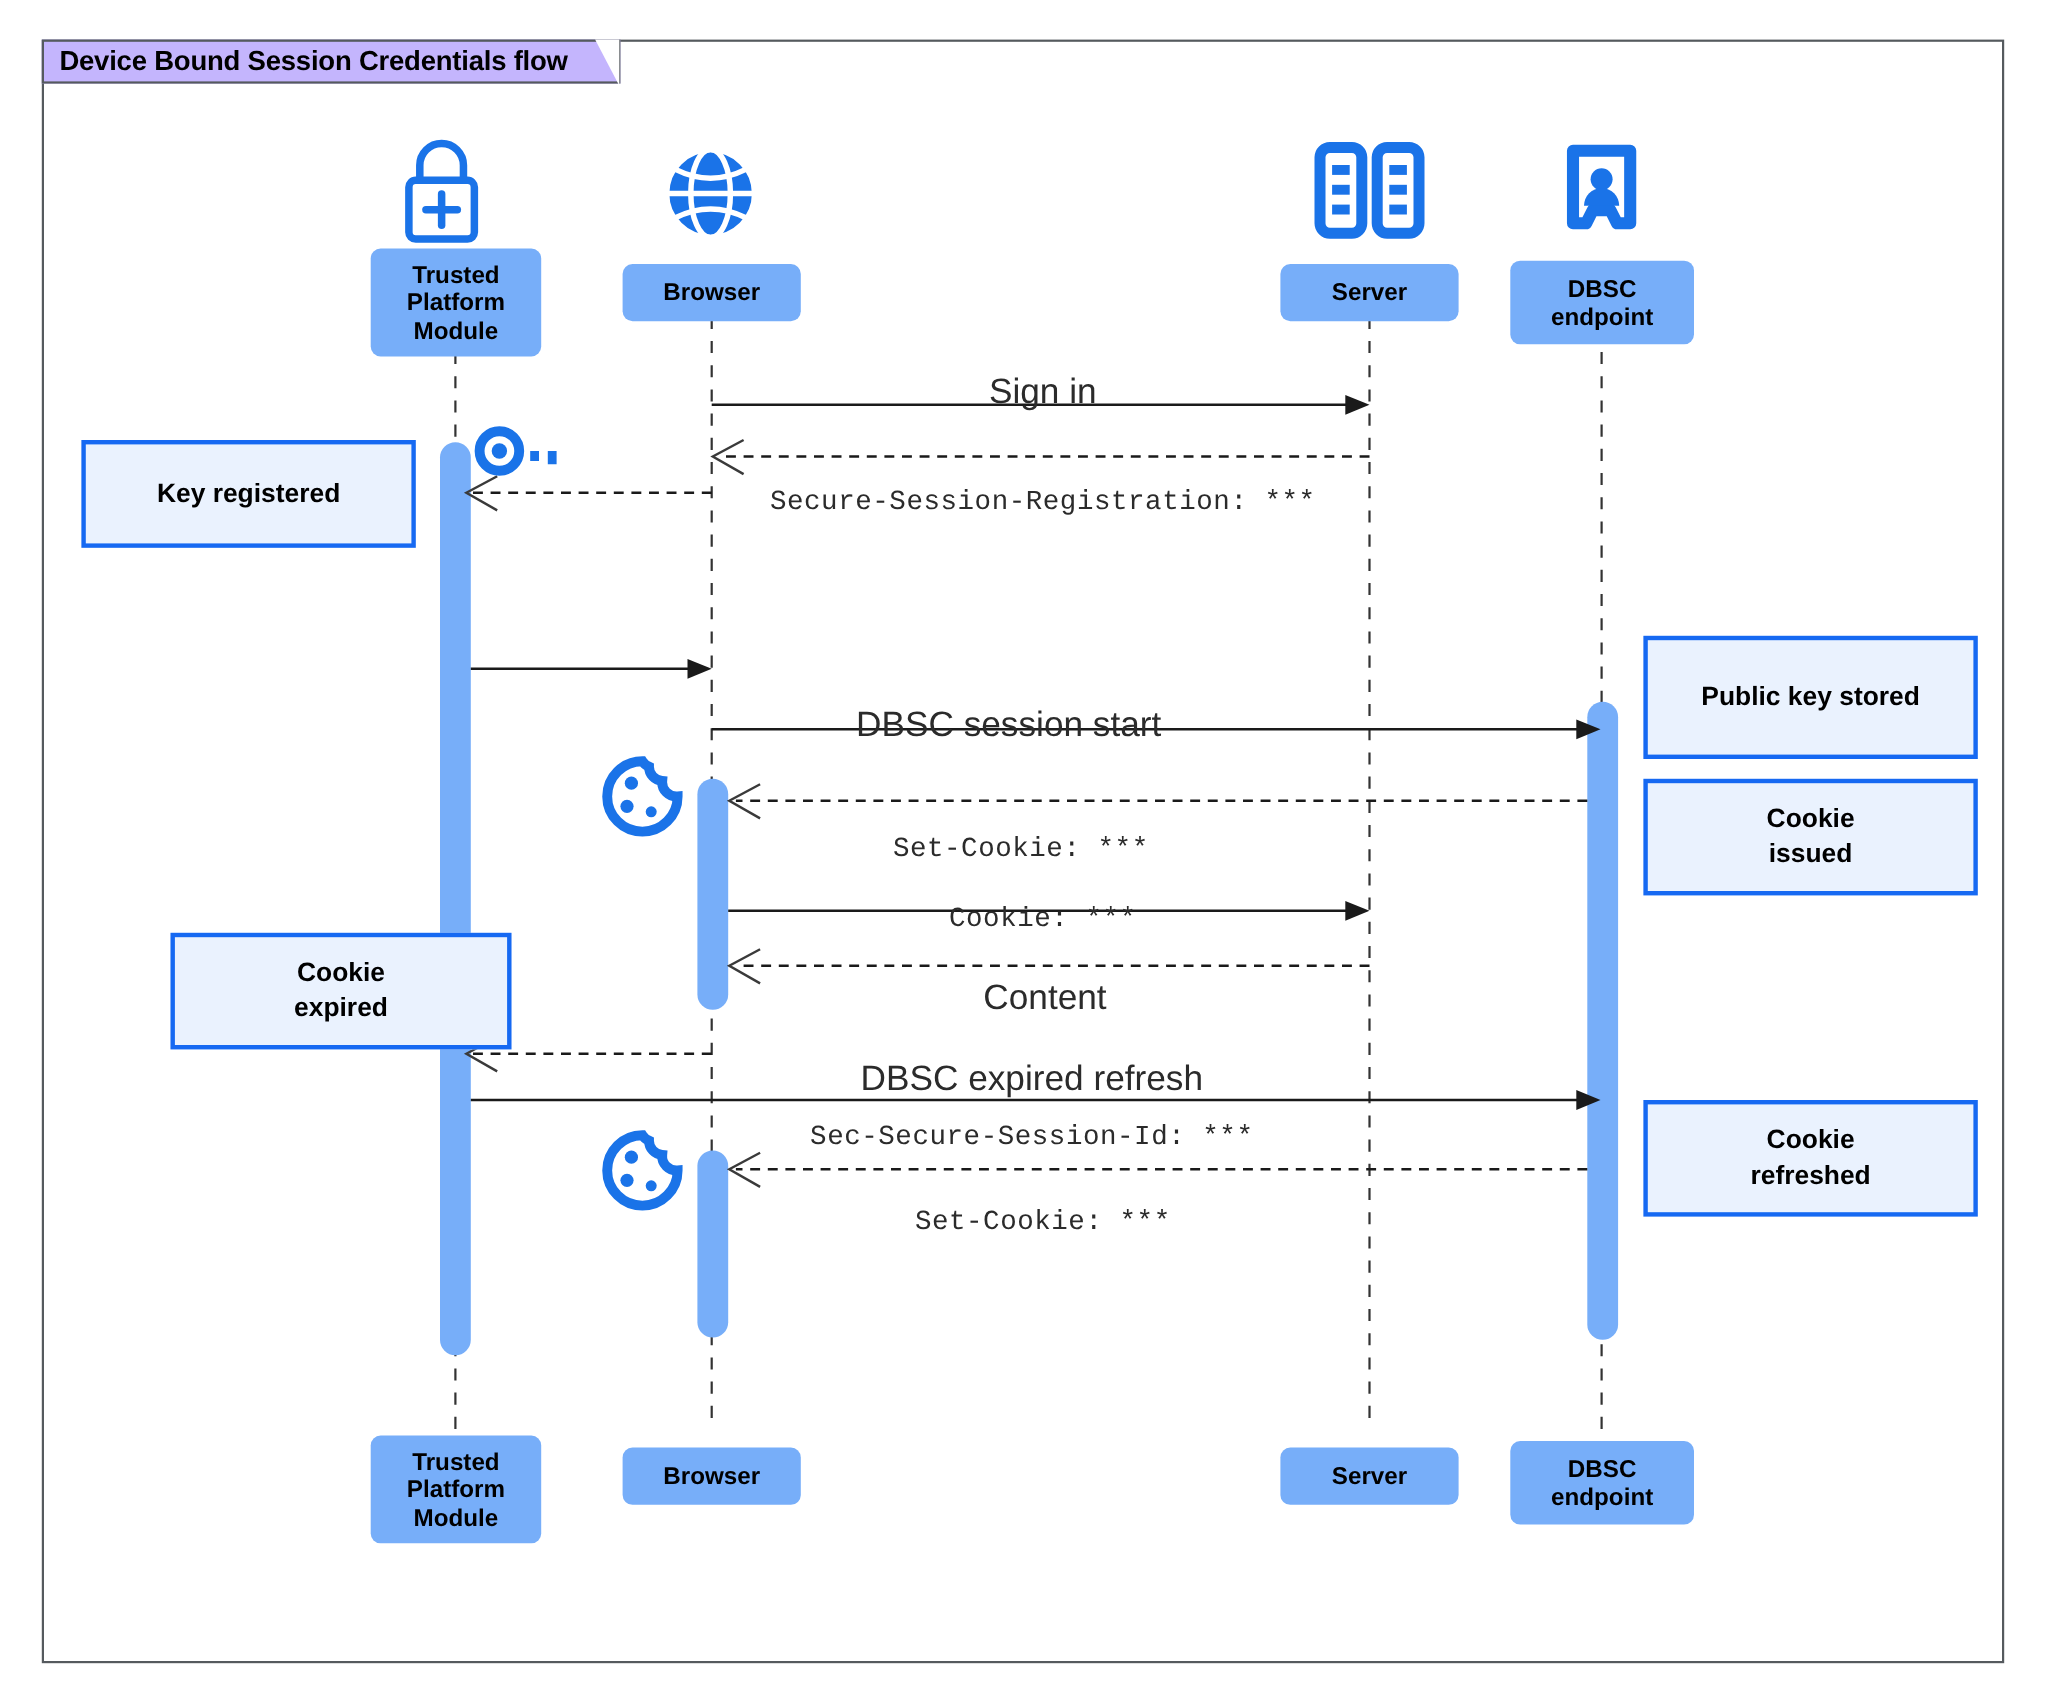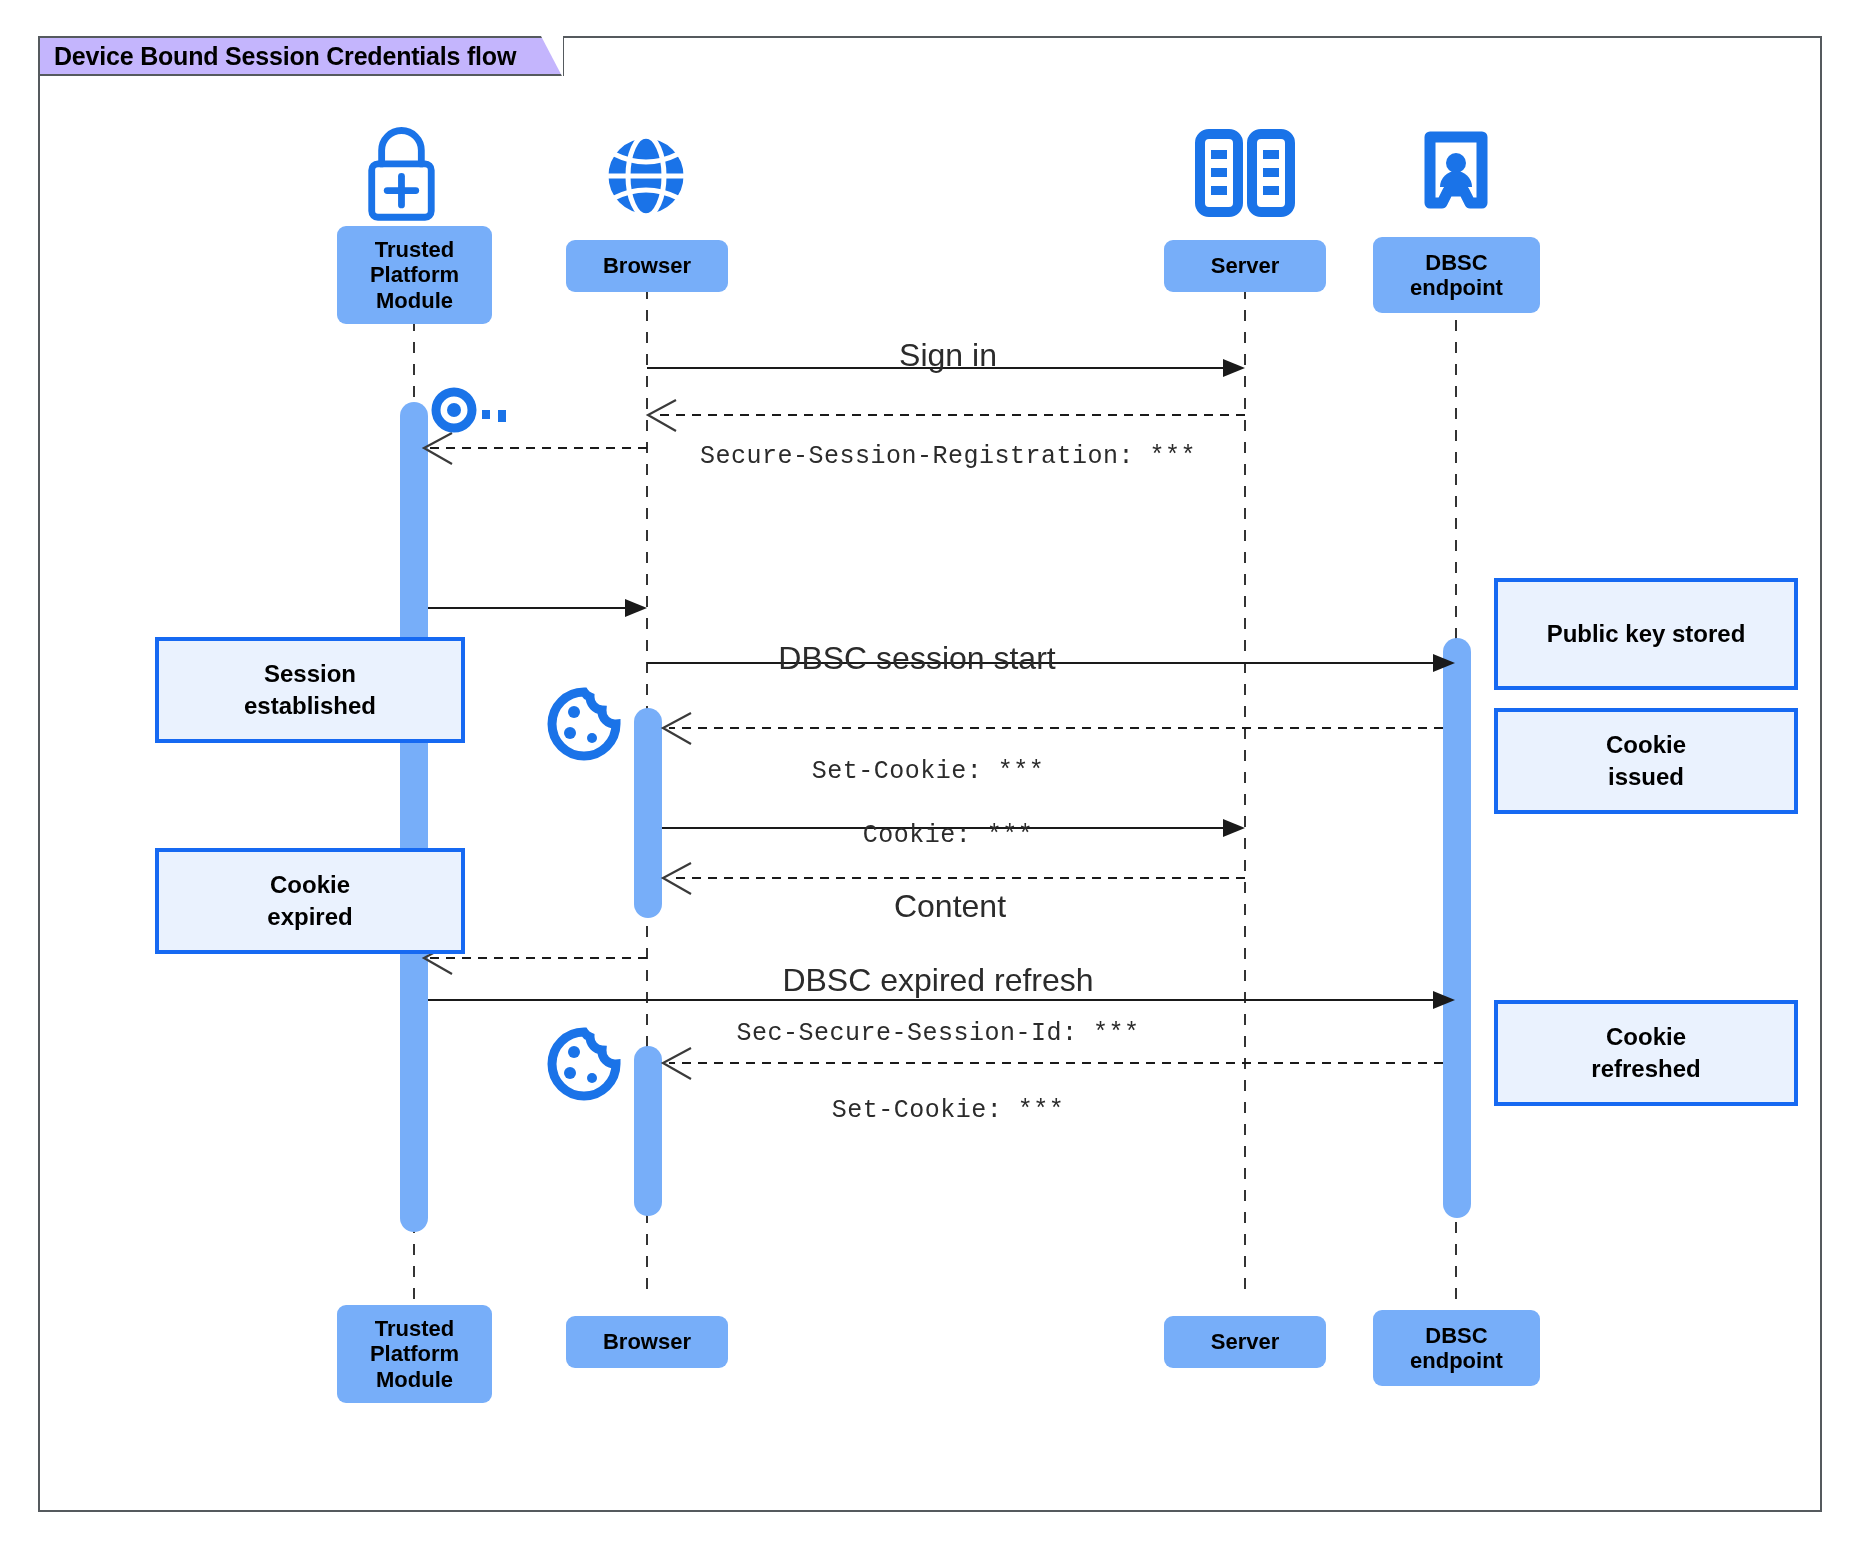--- a/index.html
+++ b/index.html
@@ -219,21 +219,21 @@
   <div class="participant-box" style="left:337px; top:226px; width:155px; height:98px;">Trusted<br>Platform<br>Module</div>
   <div class="participant-box" style="left:566px; top:240px; width:162px; height:52px;">Browser</div>
   <div class="participant-box" style="left:1164px; top:240px; width:162px; height:52px;">Server</div>
   <div class="participant-box" style="left:1373px; top:237px; width:167px; height:76px;">DBSC<br>endpoint</div>
 
   <div class="participant-box" style="left:337px; top:1305px; width:155px; height:98px;">Trusted<br>Platform<br>Module</div>
   <div class="participant-box" style="left:566px; top:1316px; width:162px; height:52px;">Browser</div>
   <div class="participant-box" style="left:1164px; top:1316px; width:162px; height:52px;">Server</div>
   <div class="participant-box" style="left:1373px; top:1310px; width:167px; height:76px;">DBSC<br>endpoint</div>
 
-  <div class="note-box" style="left:155px; top:637px; width:310px; height:106px;">Session<br>established</div>
+  <div class="note-box" style="left:74px; top:400px; width:304px; height:98px;">Key registered</div>
   <div class="note-box" style="left:155px; top:848px; width:310px; height:106px;">Cookie<br>expired</div>
   <div class="note-box" style="left:1494px; top:578px; width:304px; height:112px;">Public key stored</div>
   <div class="note-box" style="left:1494px; top:708px; width:304px; height:106px;">Cookie<br>issued</div>
   <div class="note-box" style="left:1494px; top:1000px; width:304px; height:106px;">Cookie<br>refreshed</div>
 
   <div class="msg-label sans" style="left:948px; top:337px;">Sign in</div>
   <div class="msg-label mono" style="left:948px; top:418px;">Secure-Session-Registration: ***</div>
   <div class="msg-label sans" style="left:917px; top:640px;">DBSC session start</div>
   <div class="msg-label mono" style="left:928px; top:733px;">Set-Cookie: ***</div>
   <div class="msg-label mono" style="left:948px; top:797px;">Cookie: ***</div>

